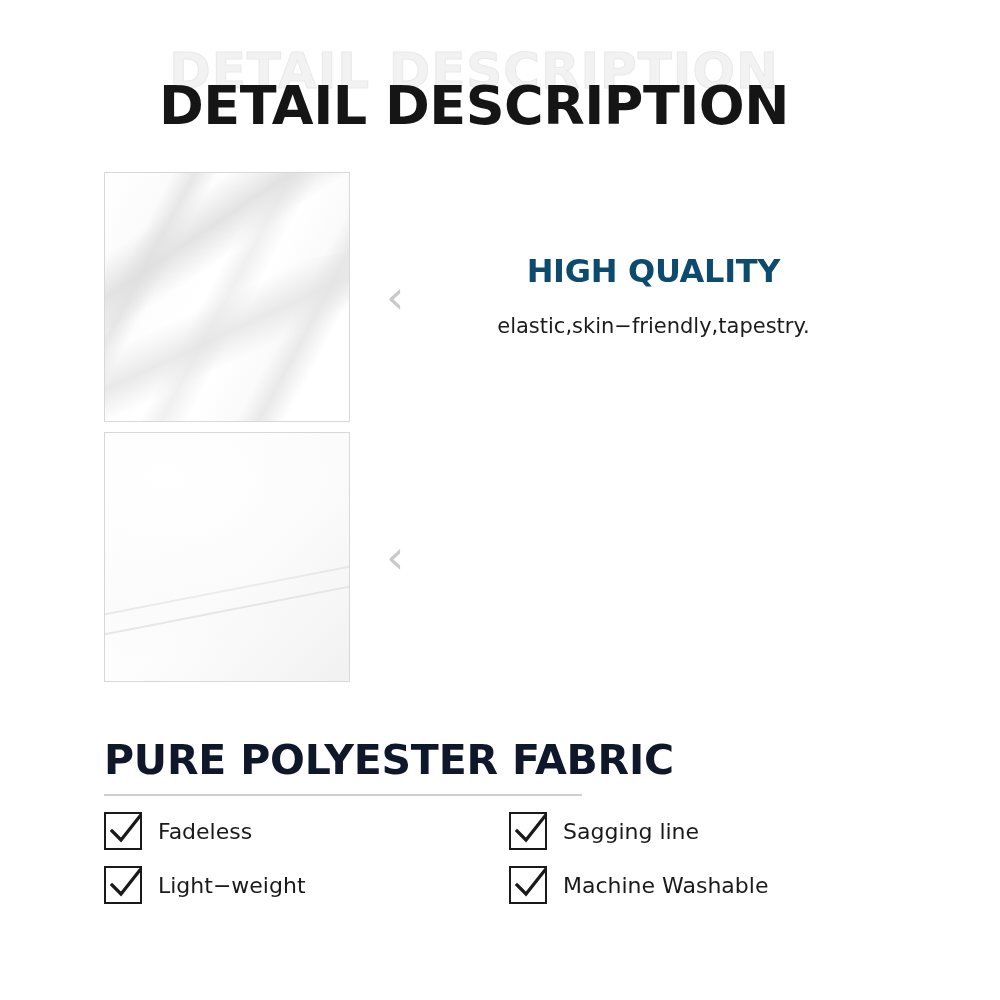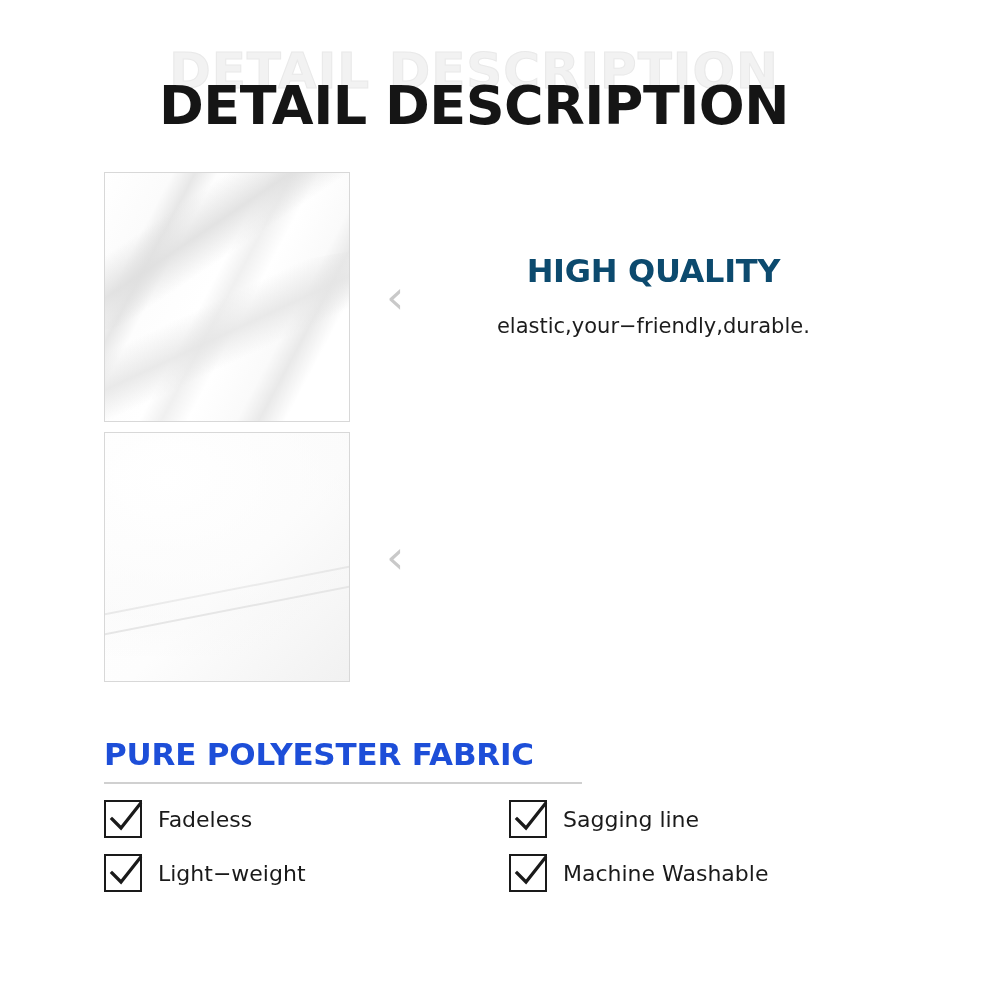--- a/index.html
+++ b/index.html
@@ -163,23 +163,23 @@
   .feat-desc div { white-space: nowrap; }
 
   
   .bottom {
     position: absolute;
     top: 736px;
     left: 104px;
     width: 800px;
   }
   .bottom-title {
-    font-size: 31px;
-    font-weight: 700;
-    color: #1d4ed8;
+    font-size: 41px;
+    font-weight: 700;
+    color: #0f172a;
     letter-spacing: -0.2px;
     font-family: "DejaVu Sans", sans-serif;
     padding-bottom: 10px;
   }
   .divider {
     width: 478px;
     height: 2px;
     background: #d0d0d0;
     margin-bottom: 16px;
   }
@@ -216,21 +216,21 @@
   <div class="ghost-title">DETAIL DESCRIPTION</div>
   <div class="main-title">DETAIL DESCRIPTION</div>
 </div>
 
 <div class="feature feature-1">
   <div class="photo fabric1"></div>
   <div class="arrow">‹</div>
   <div class="text-block">
     <div class="feat-title">HIGH QUALITY</div>
     <div class="feat-desc">
-      <div>elastic,your−friendly,durable.</div>
+      <div>elastic,skin−friendly,tapestry.</div>
     </div>
   </div>
 </div>
 
 <div class="feature feature-2">
   <div class="photo fabric2">
     <div class="sheen"></div>
   </div>
   <div class="arrow">‹</div>
 </div>

